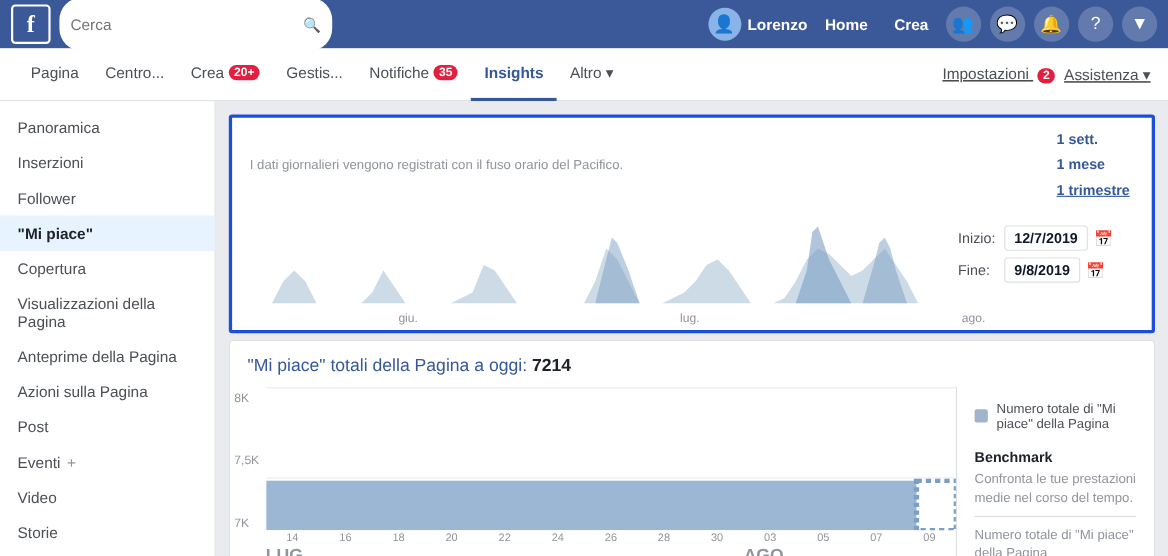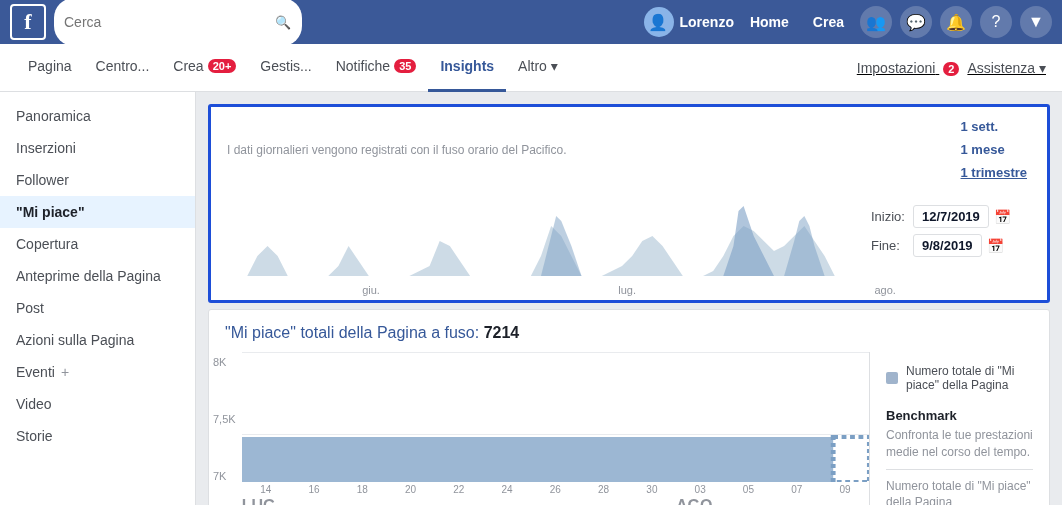--- a/index.html
+++ b/index.html
@@ -286,27 +286,30 @@
     <div class="sidebar-item">
         <span>Follower</span>
       </div>
     <div class="sidebar-item active">
         <span>"Mi piace"</span>
       </div>
     <div class="sidebar-item">
         <span>Copertura</span>
       </div>
     <div class="sidebar-item">
+        <span>Visualizzazioni della Pagina</span>
+      </div>
+    <div class="sidebar-item">
         <span>Anteprime della Pagina</span>
       </div>
     <div class="sidebar-item">
+        <span>Azioni sulla Pagina</span>
+      </div>
+    <div class="sidebar-item">
         <span>Post</span>
-      </div>
-    <div class="sidebar-item">
-        <span>Azioni sulla Pagina</span>
       </div>
     <div class="sidebar-item">
       <span>Eventi</span>
       <span class="sidebar-add-icon">+</span>
     </div>
     <div class="sidebar-item">
         <span>Video</span>
       </div>
     <div class="sidebar-item">
         <span>Storie</span>
@@ -350,21 +353,21 @@
       </div>
       <div class="date-labels">
         <span>giu.</span>
         <span>lug.</span>
         <span>ago.</span>
       </div>
     </div>
 
     <div class="main-chart-card">
       <div class="main-chart-title">
-        <span>"Mi piace" totali della </span><span style="color:#365899;">Pagina</span><span> a fuso:</span> <strong>7214</strong>
+        <span>"Mi piace" totali della </span><span style="color:#365899;">Pagina</span><span> a oggi:</span> <strong>7214</strong>
       </div>
       <div class="main-chart-body">
         <div class="chart-area">
 
           <div style="display:flex; flex-direction:row; align-items:flex-start; padding: 0 0 0 4px;">
             <div style="display:flex; flex-direction:column; justify-content:space-between; height:130px; font-size:11px; color:#90949c; padding-right:6px; padding-top:4px;">
               <span>8K</span>
               <span>7,5K</span>
               <span>7K</span>
             </div>

